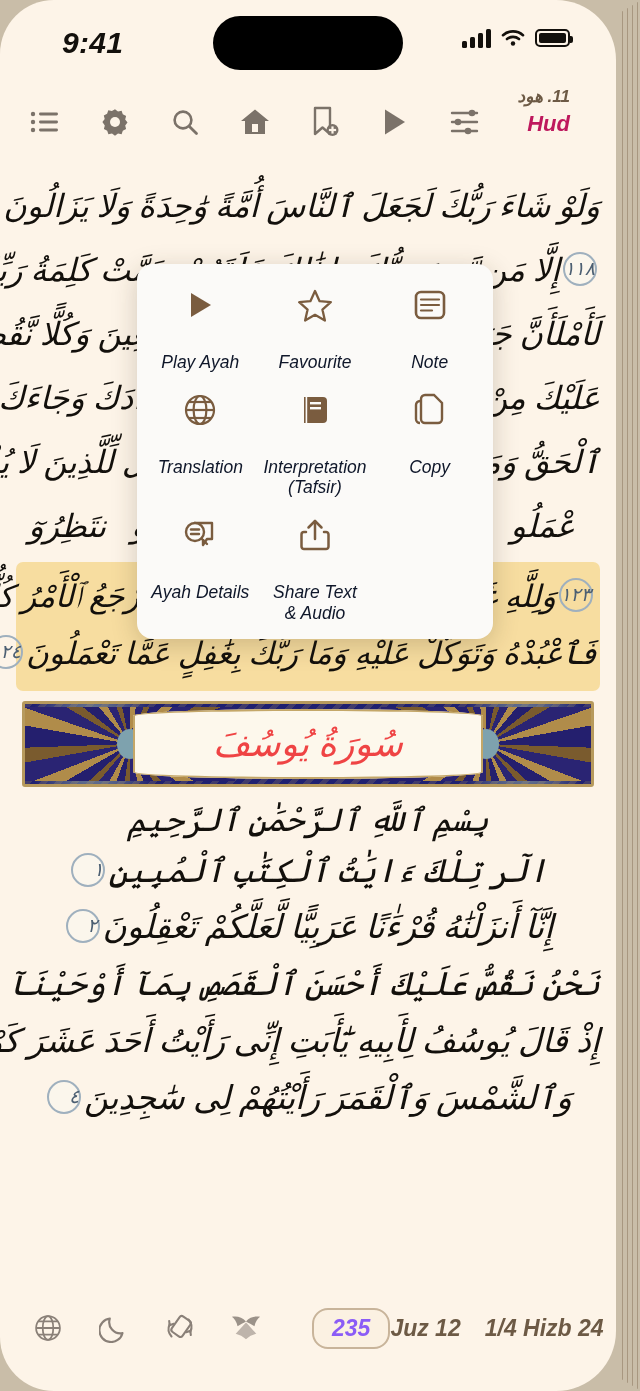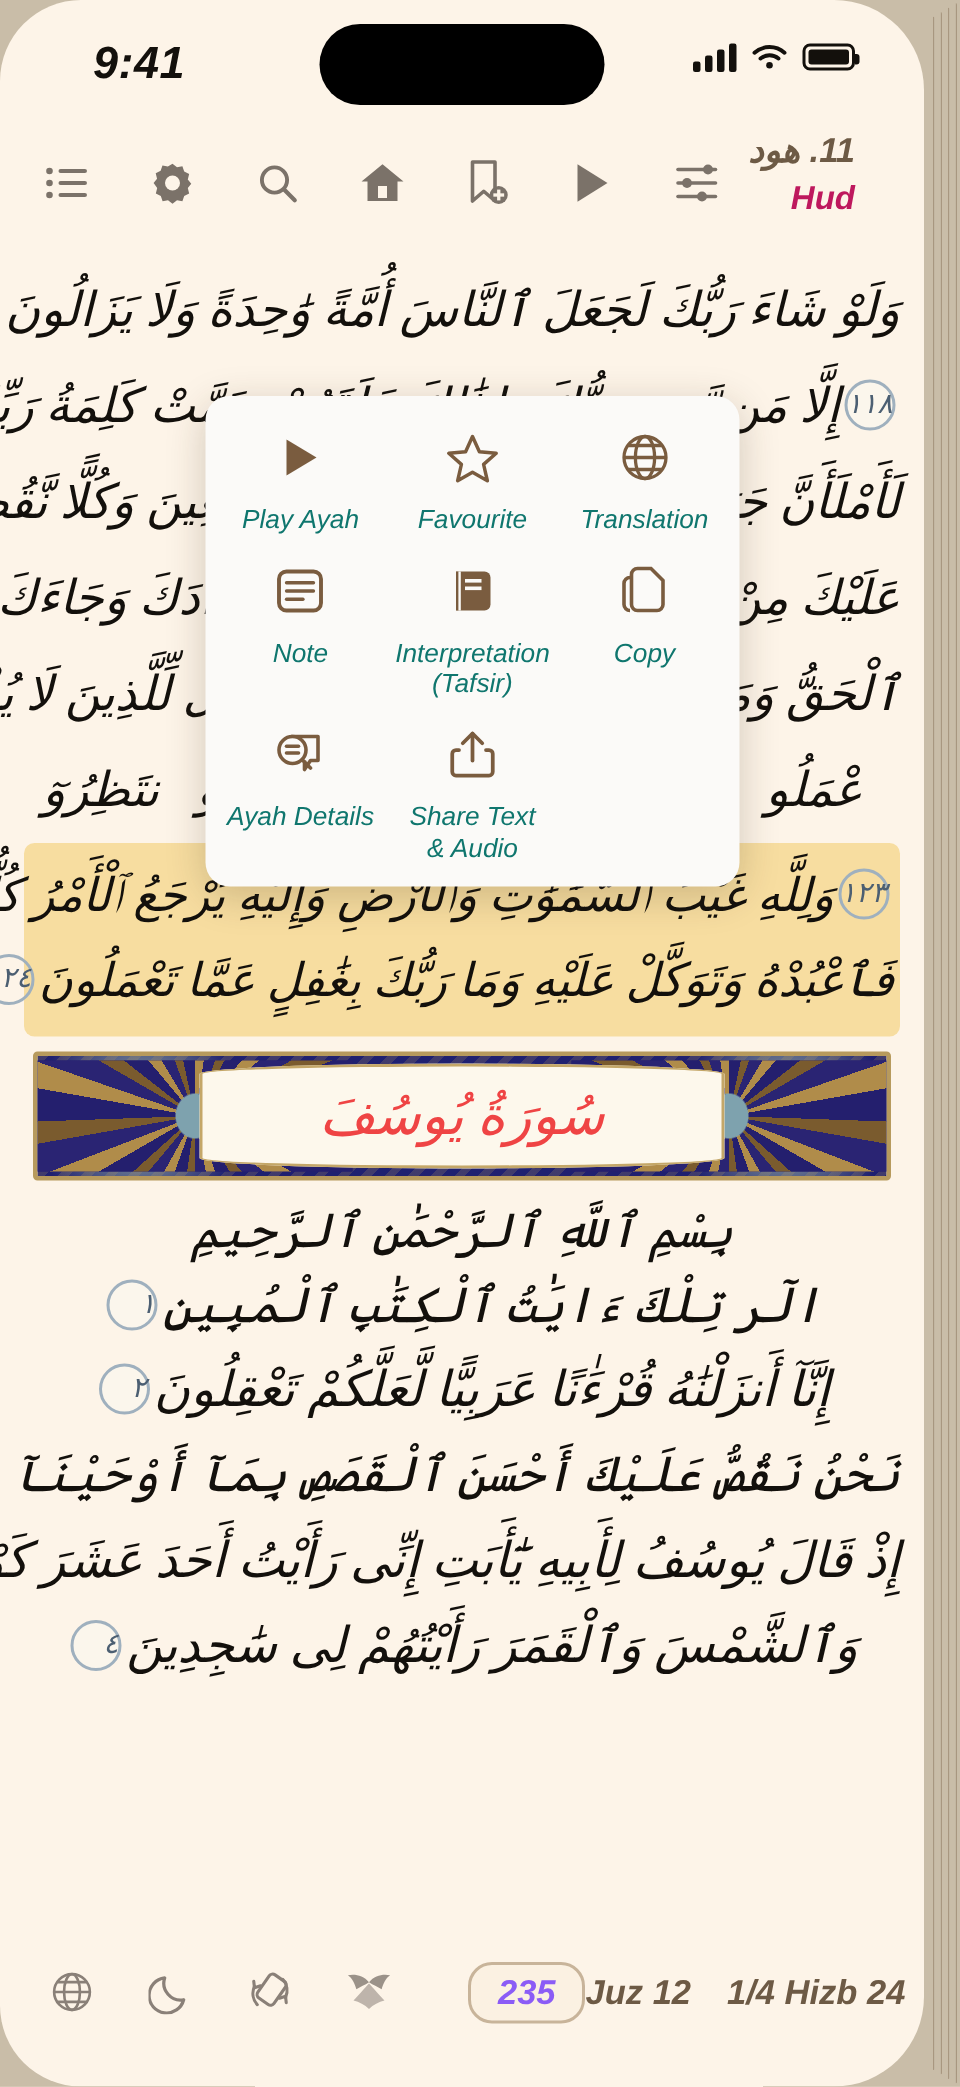--- a/index.html
+++ b/index.html
@@ -120,21 +120,21 @@
     display: flex; align-items: center; justify-content: center;
     color: #7b7269;
   }
   .surah-label {
     position: absolute;
     right: 46px; top: 2px;
     text-align: right;
     line-height: 1.25;
   }
   .surah-ar {
-    font-size: 23px;
+    font-size: 17px;
     font-weight: 700;
     color: #6d5a45;
     direction: rtl;
   }
   .surah-en {
     font-size: 22px;
     font-weight: 600;
     color: #be185d;
     margin-top: 3px;
   }
@@ -267,23 +267,24 @@
     padding: 0 2px;
   }
   .cm-icon {
     height: 38px;
     display: flex; align-items: center; justify-content: center;
     color: #7a5c3f;
   }
   .cm-label {
     font-size: 17.5px;
     line-height: 1.18;
-    color: #0f766e;
+    color: #0f172a;
     text-align: center;
     white-space: pre-line;
+    margin-top: 16px;
   }
 
   
   .bottombar {
     position: absolute;
     left: 0; right: 0; bottom: 34px;
     height: 58px;
     display: flex;
     align-items: center;
     padding: 0 26px;
@@ -476,41 +477,41 @@
         <div class="cm-icon">
           <svg width="36" height="34" viewBox="0 0 36 34">
             <path d="M18 3l4.6 10.2 11.2 1-8.4 7.4 2.5 10.9L18 26.8 8.1 32.5l2.5-10.9L2.2 14.2l11.2-1z" fill="none" stroke="currentColor" stroke-width="2.3" stroke-linejoin="round"></path>
           </svg>
         </div>
         <div class="cm-label">Favourite</div>
       </div>
 
       <div class="cm-item">
         <div class="cm-icon">
+          <svg width="34" height="32" viewBox="0 0 34 32">
+            <rect x="3" y="3" width="28" height="26" rx="5" fill="none" stroke="currentColor" stroke-width="2.6"></rect>
+            <line x1="8" y1="10.5" x2="26" y2="10.5" stroke="currentColor" stroke-width="2.2" stroke-linecap="round"></line>
+            <line x1="8" y1="16" x2="26" y2="16" stroke="currentColor" stroke-width="2.2" stroke-linecap="round"></line>
+            <line x1="8" y1="21.5" x2="19" y2="21.5" stroke="currentColor" stroke-width="2.2" stroke-linecap="round"></line>
+          </svg>
+        </div>
+        <div class="cm-label">Note</div>
+      </div>
+
+      <div class="cm-item">
+        <div class="cm-icon">
           <svg width="34" height="34" viewBox="0 0 34 34" fill="none" stroke="currentColor" stroke-width="2.2">
             <circle cx="17" cy="17" r="14"></circle>
             <ellipse cx="17" cy="17" rx="6.4" ry="14"></ellipse>
             <line x1="3" y1="17" x2="31" y2="17"></line>
             <line x1="5.2" y1="9" x2="28.8" y2="9"></line>
             <line x1="5.2" y1="25" x2="28.8" y2="25"></line>
           </svg>
         </div>
         <div class="cm-label">Translation</div>
-      </div>
-
-      <div class="cm-item">
-        <div class="cm-icon">
-          <svg width="34" height="32" viewBox="0 0 34 32">
-            <rect x="3" y="3" width="28" height="26" rx="5" fill="none" stroke="currentColor" stroke-width="2.6"></rect>
-            <line x1="8" y1="10.5" x2="26" y2="10.5" stroke="currentColor" stroke-width="2.2" stroke-linecap="round"></line>
-            <line x1="8" y1="16" x2="26" y2="16" stroke="currentColor" stroke-width="2.2" stroke-linecap="round"></line>
-            <line x1="8" y1="21.5" x2="19" y2="21.5" stroke="currentColor" stroke-width="2.2" stroke-linecap="round"></line>
-          </svg>
-        </div>
-        <div class="cm-label">Note</div>
       </div>
 
       <div class="cm-item">
         <div class="cm-icon">
           <svg width="32" height="32" viewBox="0 0 32 32">
             <path d="M5 3h19a4 4 0 0 1 4 4v18a4 4 0 0 1-4 4H5z" fill="currentColor"></path>
             <rect x="11" y="8" width="11" height="2.4" fill="#fbfaf8"></rect>
             <rect x="11" y="13" width="11" height="2.4" fill="#fbfaf8"></rect>
             <rect x="5" y="3" width="3.2" height="26" fill="#fbfaf8"></rect>
             <rect x="5" y="3" width="1.6" height="26" fill="currentColor"></rect>

